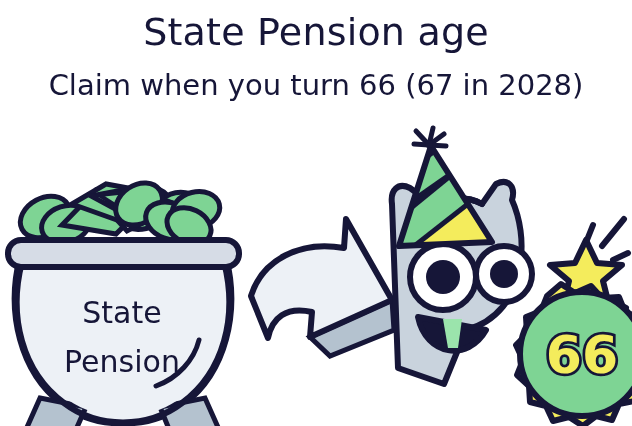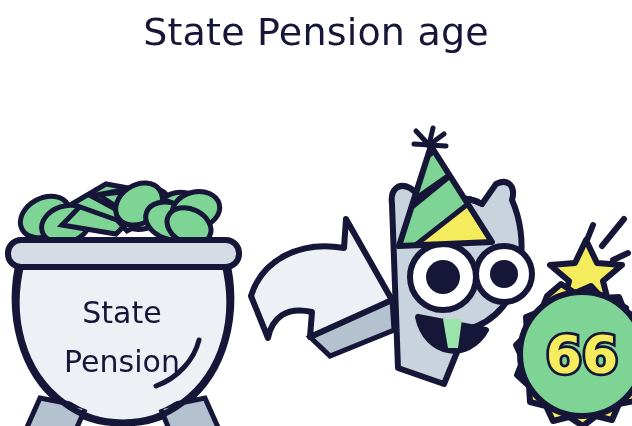--- a/index.html
+++ b/index.html
@@ -48,20 +48,21 @@
     paint-order:stroke fill;
   }
 </style>
 </head>
 <body style="background: rgb(255, 255, 255);">
 
 <div id="illustration-root">
 
   <div class="hdr" id="page-title-el">State Pension age</div>
 
+  <div class="hdr" id="page-subtitle-el">Claim when you turn 66 (67 in 2028)</div>
 
   <svg width="632" height="426" viewBox="0 0 632 426">
 
     <g>
 
       <g>
 
         <ellipse cx="142" cy="196" rx="29" ry="21" transform="rotate(-12 142 196)" fill="#7ED494" stroke="#161638" stroke-width="5"></ellipse>
         <ellipse cx="185" cy="201" rx="27" ry="20" transform="rotate(16 185 201)" fill="#7ED494" stroke="#161638" stroke-width="5"></ellipse>
         <ellipse cx="45" cy="205" rx="26" ry="19" transform="rotate(-28 45 205)" fill="#7ED494" stroke="#161638" stroke-width="5"></ellipse>

